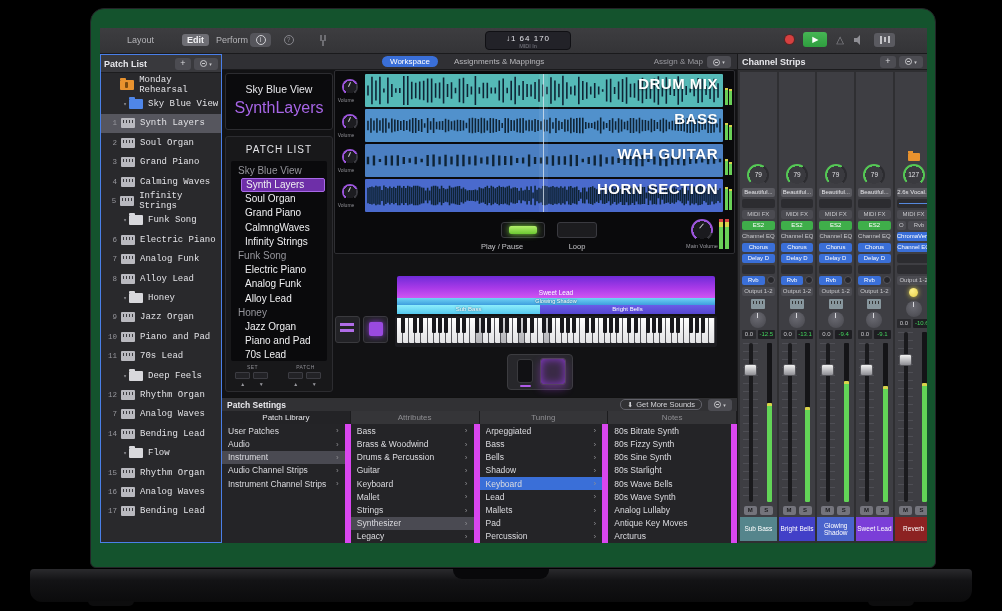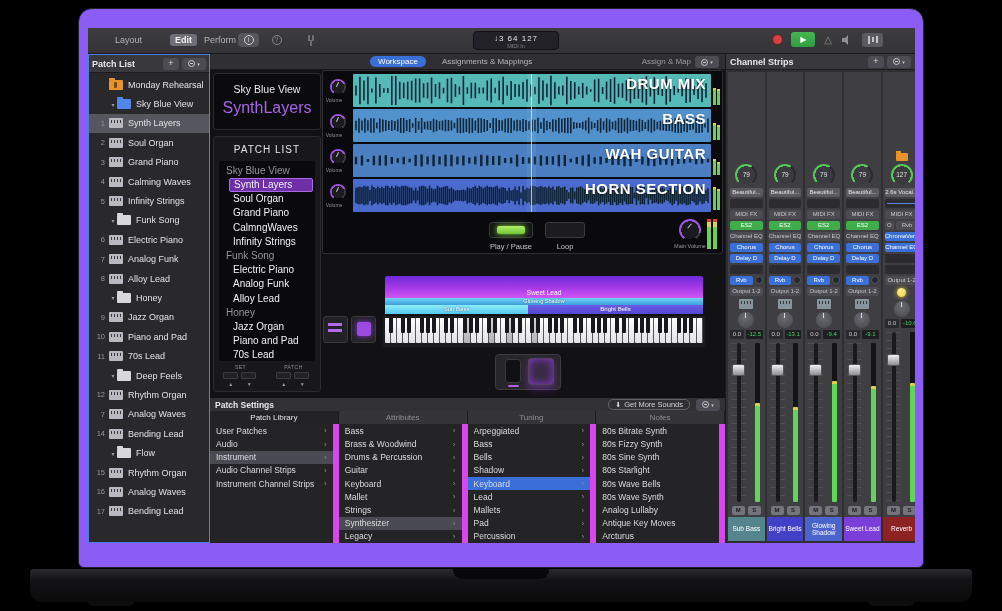--- a/index.html
+++ b/index.html
@@ -1,22 +1,22 @@
 <!DOCTYPE html>
 <html><head>
 <meta charset="utf-8">
 <style>
   * { margin:0; padding:0; box-sizing:border-box; }
   html,body { width:1002px; height:611px; background:#000; overflow:hidden;
     font-family:"Liberation Sans", sans-serif; -webkit-font-smoothing:antialiased; }
 
   
   .laptop { position:relative; width:1002px; height:611px; background:#000; }
-  .screen { position:absolute; left:78px; top:8px; width:846px; height:560px;
-    background:#8b5cf6; border:1px solid #232327; border-radius:14px 14px 6px 6px; }
+  .screen { position:absolute; left:90px; top:8px; width:846px; height:560px;
+    background:#14532d; border:1px solid #232327; border-radius:14px 14px 6px 6px; }
   .base { position:absolute; left:30px; top:569px; width:942px; height:33px;
     background:linear-gradient(#2a2a2d,#131315 35%,#0b0b0c);
     border-radius:4px 4px 12px 12px; }
   .base-notch { width:96px; height:10px; margin:0 auto; background:#08080a;
     border-radius:0 0 9px 9px; }
   .foot { position:absolute; top:601px; width:46px; height:5px; background:#0d0d0e; border-radius:0 0 5px 5px; }
   .foot.l { left:88px; } .foot.r { left:868px; }
 
   
   .app { position:absolute; left:9px; top:19px; width:827px; height:515px;
@@ -62,21 +62,21 @@
   .sb-head { height:18px; background:#39393d; border-bottom:1px solid #1c1c1e;
     display:flex; align-items:center; padding:0 3px; }
   .sb-title { flex:1; font-size:9px; font-weight:bold; color:#e8e8ec; }
   .sb-add { width:16px; height:12px; background:#4c4c52; border-radius:3px; color:#d8d8dc;
     font-size:9px; text-align:center; line-height:11px; margin-right:3px; }
   .menu-pill { width:24px; height:12px; background:#4c4c52; border-radius:3px;
     display:flex; align-items:center; justify-content:center; gap:2px; }
   .menu-circ { width:7px; height:7px; border:1px solid #c8c8cc; border-radius:50%; position:relative; }
   .menu-circ:after { content:""; position:absolute; left:1px; top:2px; width:3px; height:1px; background:#c8c8cc; }
   .menu-chev { font-size:5px; color:#c8c8cc; }
-  .sb-tree { flex:1; padding-top:2px; overflow:hidden; }
+  .sb-tree { flex:1; padding-top:2px; overflow:hidden;font-family:Liberation Mono, monospace; }
   .sb-row { height:19.4px; display:flex; align-items:center; font-size:9px; color:#e2e2e6; }
   .sb-row .num { width:16px; text-align:right; font-size:7.5px; color:#96969c; margin-right:4px; }
   .sb-row .caret { width:8px; font-size:6px; color:#9a9aa0; text-align:center; }
   .sb-row.sel { background:#56565e; }
   .pi { width:14px; height:10px; margin-right:5px; position:relative; flex:none; }
   .pi-key { background:#b9b9bf; border-radius:1px; }
   .pi-key:after { content:""; position:absolute; left:2px; right:2px; top:2px; height:3px;
     background:repeating-linear-gradient(90deg,#3a3a3e 0 1px,transparent 1px 3px); }
   .pi-folder { background:#d8d8dc; border-radius:1px; }
   .pi-folder:before { content:""; position:absolute; top:-2px; left:0; width:6px; height:2px;
@@ -137,21 +137,21 @@
   .playhead { position:absolute; top:3px; height:138px; left:208px; width:1px; background:rgba(220,230,240,.75); }
   .playhead:before { content:""; position:absolute; left:-4px; top:0; bottom:0; width:9px; background:rgba(255,255,255,.06); }
 
   .transport { position:absolute; left:0; top:146px; width:399px; height:36px; }
   .pp-btn { position:absolute; left:166px; top:5px; width:44px; height:16px; border-radius:3px;
     background:#141416; border:1px solid #3a3a40; }
   .pp-btn i { position:absolute; left:7px; top:3px; right:7px; bottom:3px; border-radius:2px;
     background:linear-gradient(#b2ef6a,#6cc832); box-shadow:0 0 6px #7ed63f; }
   .loop-btn { position:absolute; left:222px; top:5px; width:40px; height:16px; border-radius:3px;
     background:#1c1c1f; border:1px solid #3a3a40; }
-  .pp-lbl { position:absolute; left:146px; top:25px; width:84px; text-align:center; font-size:7.5px; color:#c4c4c8; }
+  .pp-lbl { position:absolute; left:146px; top:25px; width:84px; font-size:7.5px; color:#c4c4c8; }
   .loop-lbl { position:absolute; left:222px; top:25px; width:40px; text-align:center; font-size:7.5px; color:#c4c4c8; }
   .mv-knob { position:absolute; left:356px; top:2px; width:22px; height:22px; border-radius:50%;
     background:radial-gradient(circle,#1a1a1e 0 56%,transparent 57%),
       conic-gradient(from 215deg,#9c55dc 0 250deg,#3a3a40 250deg 290deg,transparent 290deg); }
   .mv-knob:after { content:""; position:absolute; left:10px; top:4px; width:1px; height:6px; background:#c8c8ce; transform:rotate(40deg); }
   .mv-lbl { position:absolute; left:340px; top:26px; width:54px; text-align:center; font-size:5.5px; color:#9a9aa0; }
   .mv-meter { position:absolute; left:384px; top:2px; height:30px; }
   .mv-meter i { position:absolute; bottom:0; width:4px; height:30px;
     background:linear-gradient(#d84040 0 3px,#d8d34a 3px 8px,#6ad157 8px); }
   .mv-meter i.a { left:0; } .mv-meter i.b { left:6px; }
@@ -280,21 +280,21 @@
           </div>
         <div class="tb-btn" style="left:178px">
             <span class="circ-q">?</span>
           </div>
         <div class="tb-btn" style="left:212px">
             <span class="fork">
               <span></span>
             </span>
           </div>
         <div class="lcd">
-          <div class="lcd-top">↓3  64  127</div>
+          <div class="lcd-top">↓1  64  170</div>
           <div class="lcd-cap">MIDI In</div>
         </div>
         <div class="tb-right">
           <span class="rec-dot"></span>
           <span class="play-btn">▶</span>
           <span class="dim-ic">△</span>
           <svg class="spk" viewBox="0 0 12 12">
               <polygon points="1,4 4,4 7,1 7,11 4,8 1,8" fill="#8e8e94"></polygon>
             </svg>
           <span class="cs-toggle">

